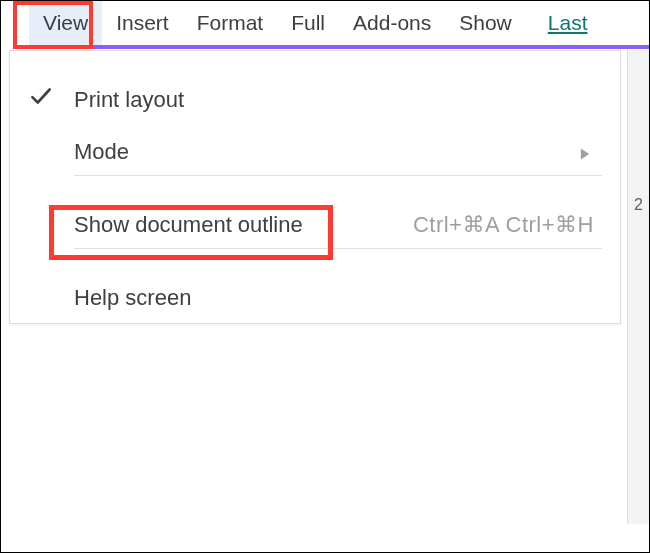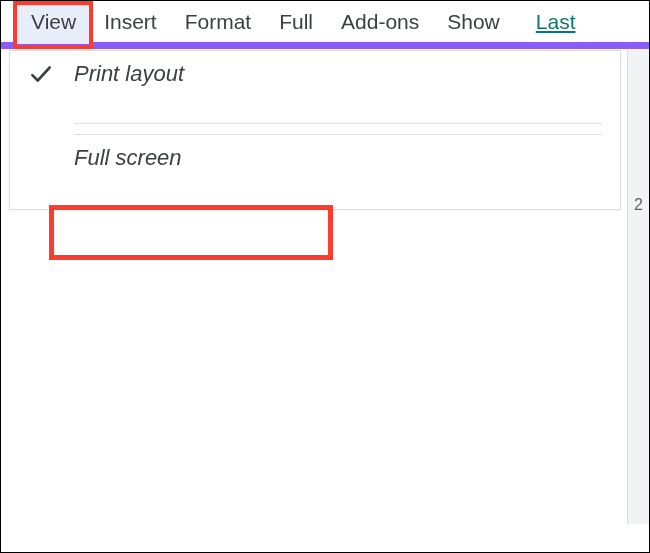--- a/index.html
+++ b/index.html
@@ -14,22 +14,23 @@
       height: 553px;
       border: 1px solid #000;
       position: relative;
       overflow: hidden;
     }
     .menubar {
       display: flex;
       align-items: center;
       height: 48px;
       padding: 0 0 0 0;
-      border-bottom: 7px solid #8b5cf6;
+      border-bottom: 4px solid #8b5cf6;
       background: #fff;
+      margin-left: 12px;
     }
     .menu-button {
       font-size: 21px;
       color: #3c4043;
       padding: 10px 14px;
       cursor: pointer;
       white-space: nowrap;
     }
     .menu-button.active {
       background: #e8eef9;
@@ -55,26 +56,25 @@
       left: 8px;
       width: 612px;
       background: #fff;
       border: 1px solid #dadce0;
       border-top: 1px solid #dadce0;
       padding: 10px 0 12px 0;
       box-shadow: 0 1px 2px rgba(0,0,0,0.05);
     }
     .menu-item {
       display: flex;
-      align-items: flex-start;
+      align-items: flex-end;
       height: 52px;
       padding: 0 18px;
       cursor: pointer;
       position: relative;
-      font-style: italic;
     }
     .check-col {
       width: 46px;
       display: flex;
       align-items: center;
       justify-content: flex-start;
     }
     .check-icon svg {
       width: 26px;
       height: 26px;
@@ -161,29 +161,43 @@
     <div class="check-col">
       <span class="check-icon">
         <svg viewBox="0 0 24 24" fill="none" stroke="#3c4043" stroke-width="2.4" stroke-linecap="round" stroke-linejoin="round">
             <polyline points="4 13 9 18 20 6"></polyline>
           </svg>
       </span>
     </div>
     <span class="item-label">Print layout</span>
   </div>
 
+  <div class="menu-item">
+    <div class="check-col"></div>
+    <span class="item-label">Mode</span>
+    <span class="submenu-arrow">
+      <svg viewBox="0 0 10 10">
+          <polygon points="2,1 8,5 2,9" fill="#9aa0a6"></polygon>
+        </svg>
+    </span>
+  </div>
 
   <div class="separator"></div>
 
 
+  <div class="menu-item">
+    <div class="check-col"></div>
+    <span class="item-label">Show document outline</span>
+    <span class="shortcut">Ctrl+⌘A Ctrl+⌘H</span>
+  </div>
 
 
 
   <div class="separator"></div>
 
   <div class="menu-item">
     <div class="check-col"></div>
-    <span class="item-label">Full screen</span>
+    <span class="item-label">Help screen</span>
   </div>
 
 </div>
 
 <div class="doc-outline-highlight"></div>
 
 </body></html>

